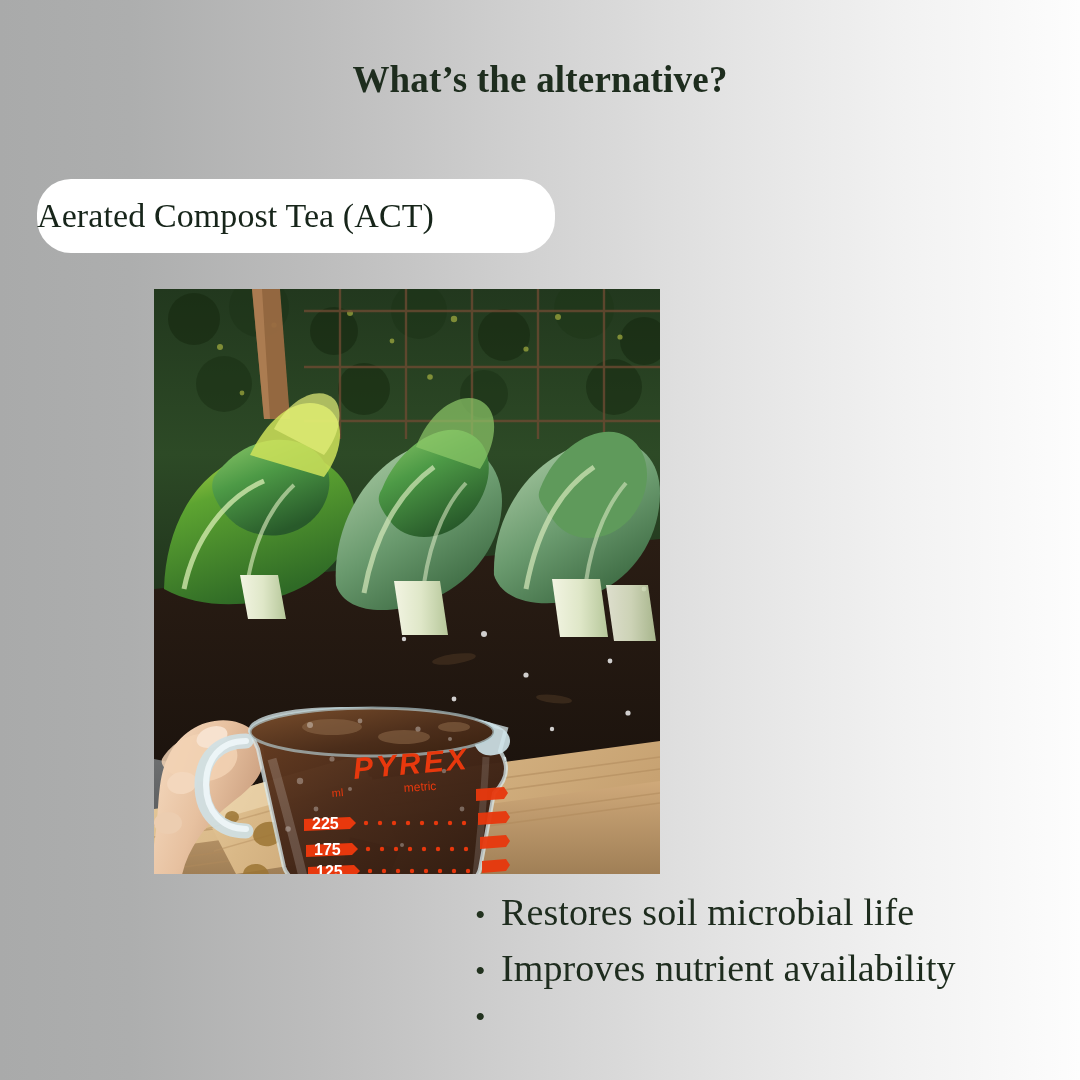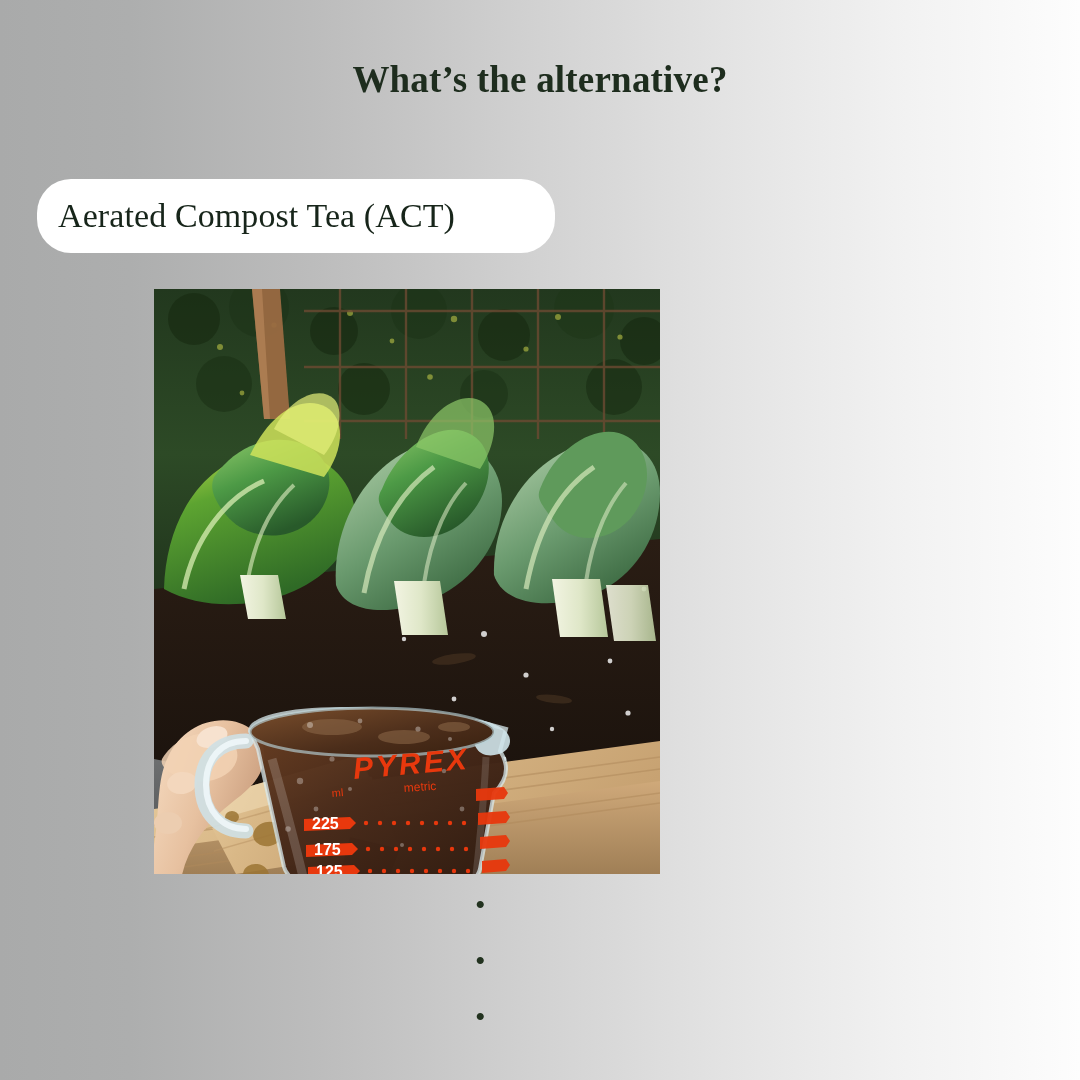--- a/index.html
+++ b/index.html
@@ -52,21 +52,20 @@
     background: #ffffff;
     border-radius: 34px;
     box-sizing: border-box;
     display: flex;
     align-items: center;
   }
   #badge-label {
     font-family: "Liberation Serif", serif;
     font-size: 34px;
     color: #17251a;
-    padding-left: 21px;
     white-space: nowrap;
     letter-spacing: 0.1px;
   }
 
   
   #photo {
     position: absolute;
     left: 154px;
     top: 289px;
     width: 506px;
@@ -434,23 +433,25 @@
 
         <ellipse cx="228" cy="606" rx="100" ry="14" fill="#2a1a10" opacity="0.35"></ellipse>
       </g>
     </svg>
   </div>
 
   <div id="benefits">
     <div id="benefit-list">
       <div class="benefit-row">
         <span class="benefit-bullet">•</span>
+        <span class="benefit-text">Restores soil microbial life</span>
       </div>
       <div class="benefit-row">
         <span class="benefit-bullet">•</span>
+        <span class="benefit-text">Improves nutrient availability</span>
       </div>
       <div class="benefit-row">
         <span class="benefit-bullet">•</span>
       </div>
     </div>
   </div>
 
 </div>
 
 </body></html>

